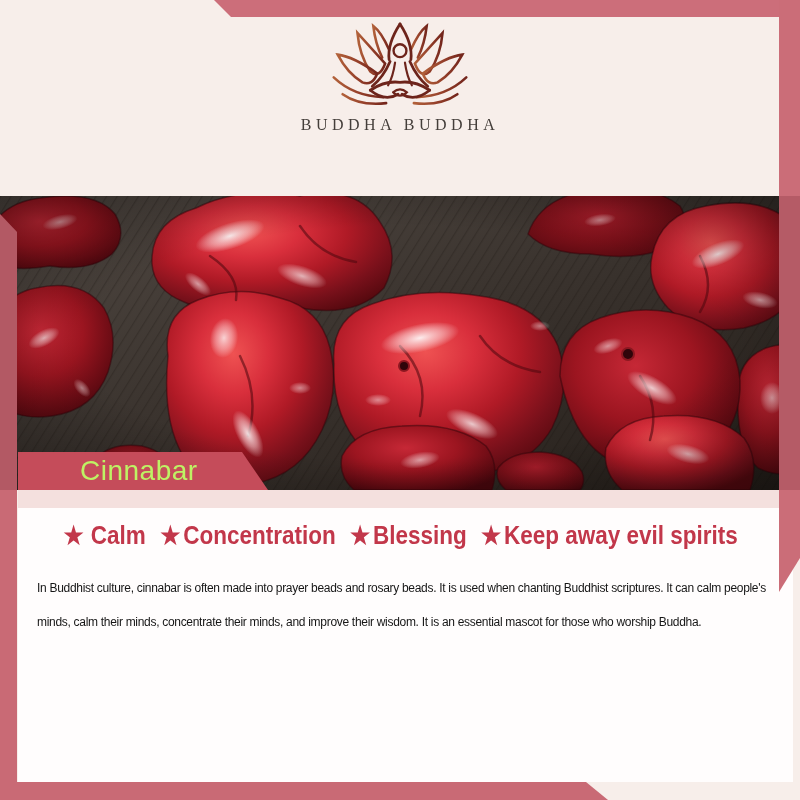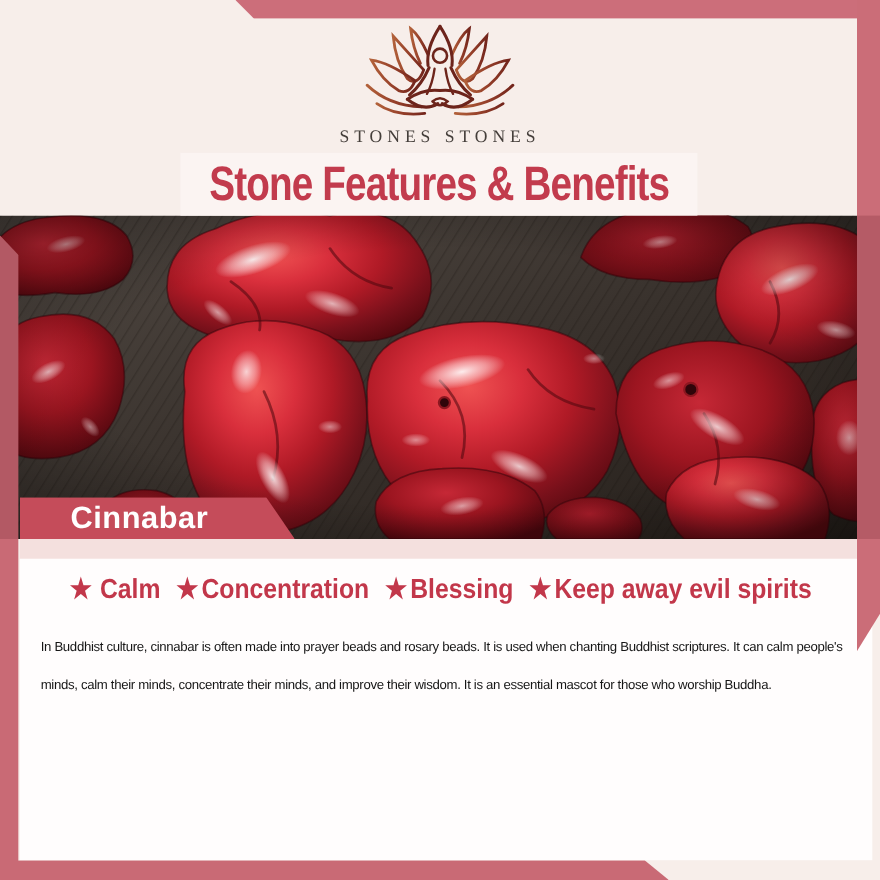--- a/index.html
+++ b/index.html
@@ -50,21 +50,21 @@
   }
   
   .photo-wrap{position:absolute;left:0;top:196px;width:800px;height:294px;z-index:1;}
   
   .cinnabar-banner{
     position:absolute;left:18px;top:452px;width:250px;height:38px;background:#c54c5a;
     clip-path:polygon(0 0,224px 0,250px 38px,0 38px);z-index:5;
     display:flex;align-items:center;
   }
   .cinnabar-banner .banner-label{
-    padding-left:46px;color:#ffffff;font-size:28px;font-weight:bold;letter-spacing:.5px;
+    padding-left:62px;color:#bef264;font-size:28px;font-weight:normal;letter-spacing:.5px;
   }
   
   .pink-under-band{
     position:absolute;left:18px;top:490px;width:761px;height:18px;background:#f4e0de;z-index:2;
   }
   .white-box{
     position:absolute;left:18px;top:508px;width:775px;height:274px;background:#fffdfd;z-index:2;
   }
   .features{
     position:absolute;left:18px;top:521px;width:764px;text-align:center;z-index:3;
@@ -124,25 +124,22 @@
       <path d="M80,43 Q82,57 87,66" stroke-width="2.2"></path>
 
       <path d="M45,71 Q60,61 75,63 Q90,61 105,71"></path>
       <path d="M45,71 Q60,83 73,75"></path>
       <path d="M105,71 Q90,83 77,75"></path>
 
       <path d="M68,73 Q75,67 82,73 Q75,80 68,73" stroke-width="2.2"></path>
     </g>
   </svg>
 
-  <div class="brand-name">STONES STONES</div>
-
-  <div class="title-box">
-    <span class="title">Stone Features &amp; Benefits</span>
-  </div>
+  <div class="brand-name">BUDDHA BUDDHA</div>
+
 
   <div class="photo-wrap">
     <svg width="800" height="294" viewBox="0 0 800 294" aria-label="Glossy red cinnabar rough stones scattered on a dark wooden surface">
       <defs>
         <linearGradient id="bgGrad" x1="0" y1="0" x2="1" y2="1">
           <stop offset="0" stop-color="#514943"></stop>
           <stop offset="0.5" stop-color="#39322d"></stop>
           <stop offset="1" stop-color="#241e19"></stop>
         </linearGradient>
         <pattern id="tex" width="9" height="9" patternUnits="userSpaceOnUse" patternTransform="rotate(32)">

